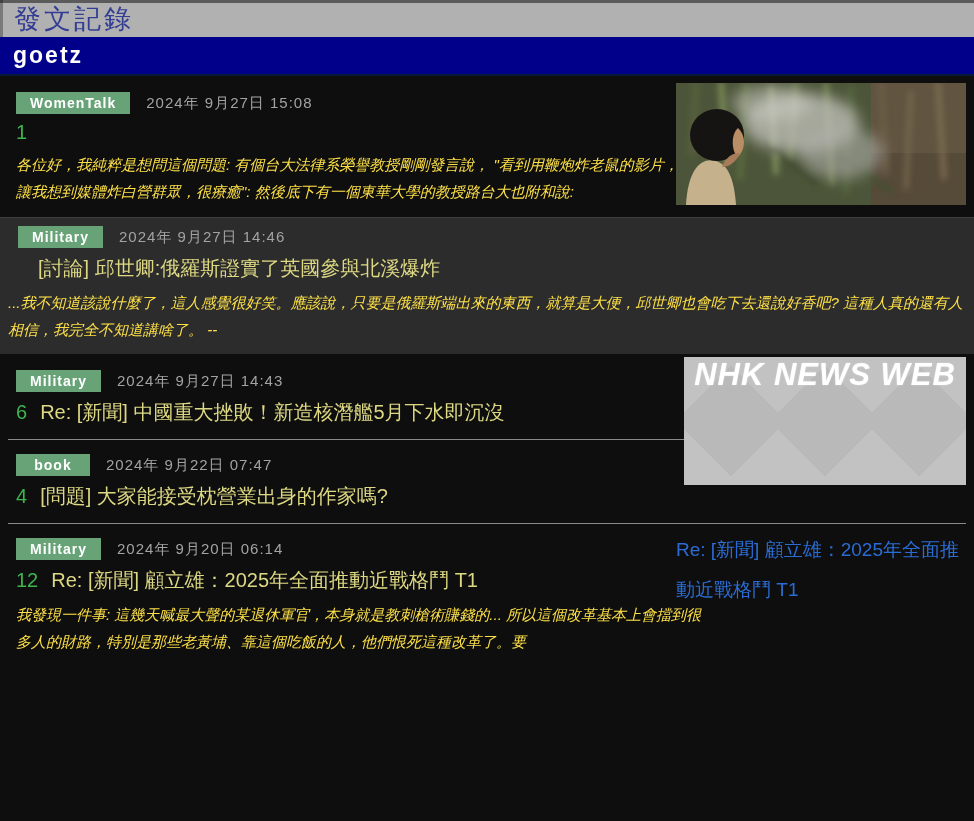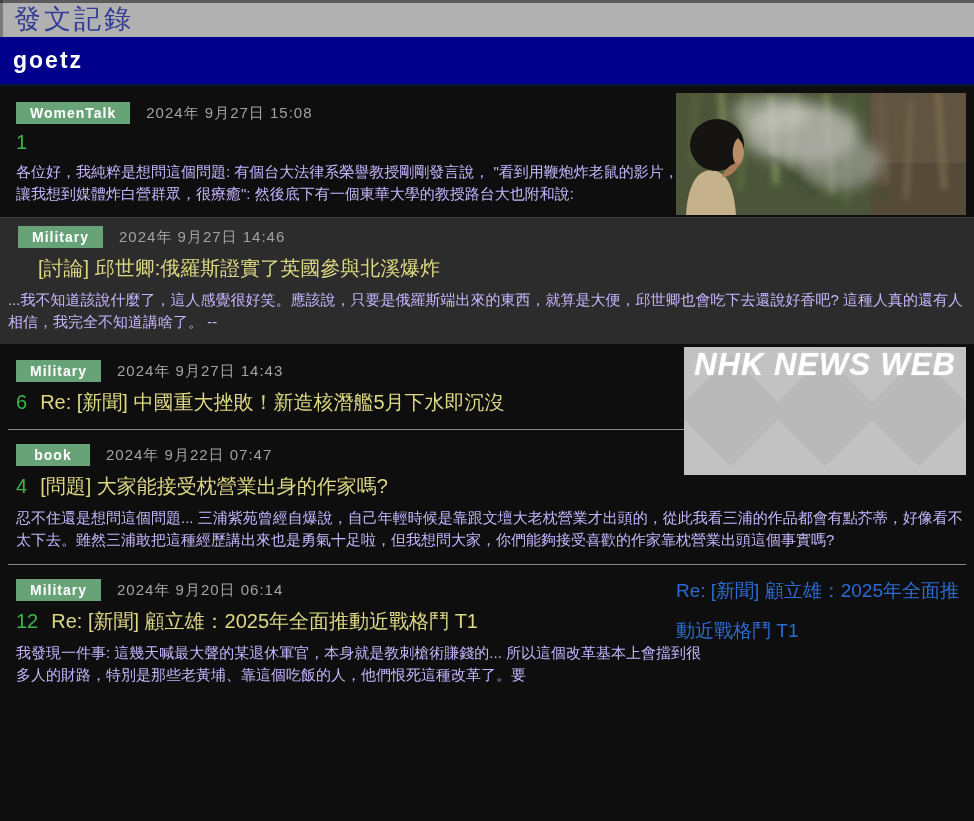--- a/index.html
+++ b/index.html
@@ -11,40 +11,40 @@
   }
   
   .topbar{
     height:37px;background:#b1b1b1;
     display:flex;align-items:center;
     padding-left:14px;box-sizing:border-box;
     box-shadow:inset 0 3px 0 rgba(20,20,20,.55), inset 3px 0 0 rgba(20,20,20,.35);
   }
   .topbar .apptitle{color:#333d94;font-size:27px;letter-spacing:3px;}
   .userbar{
-    height:49px;background:#00008b;
+    height:39px;background:#00008b;
     display:flex;align-items:center;
     padding-left:13px;box-sizing:border-box;
     border-bottom:2px solid #061a3a;
   }
   .userbar .uname{color:#ffffff;font-size:23px;font-weight:bold;letter-spacing:2px;}
   
   .content{padding:0 8px;position:relative;}
   .post{position:relative;margin-left:8px;}
   .meta-row{display:flex;align-items:center;gap:16px;}
   .badge{
     background:#68a377;color:#fff;font-weight:bold;font-size:14px;
     padding:3px 14px;min-width:74px;text-align:center;box-sizing:border-box;
     letter-spacing:1px;cursor:pointer;
   }
   .time{color:#a3a3a3;font-size:15px;letter-spacing:1px;}
   .title-row{margin-top:7px;display:flex;gap:13px;align-items:baseline;font-size:20px;cursor:pointer;}
   .num{color:#3cb54d;min-width:10px;}
   .title{color:#ddd883;}
-  .excerpt{color:#c4b5fd;font-size:15px;line-height:22px;margin-top:7px;}
+  .excerpt{color:#fde047;font-size:15px;line-height:27px;margin-top:7px;font-style:italic;}
   .narrow{max-width:676px;}
   .w690{max-width:690px;}
   
   .raised{
     background:#2c2c2c;margin:12px -8px 0;
     padding:9px 8px 11px;
     box-shadow:inset 0 1px 0 #3d3d3d;
   }
   .raised .meta-row{padding-left:10px;}
   .raised .title-row{padding-left:30px;}
@@ -166,21 +166,20 @@
 
   <div class="post mt14">
     <div class="meta-row">
       <span class="badge">book</span>
       <span class="time">2024年 9月22日 07:47</span>
     </div>
     <div class="title-row">
       <span class="num">4</span>
       <span class="title">[問題] 大家能接受枕營業出身的作家嗎?</span>
     </div>
-    <div class="excerpt">忍不住還是想問這個問題... 三浦紫苑曾經自爆說，自己年輕時候是靠跟文壇大老枕營業才出頭的，從此我看三浦的作品都會有點芥蒂，好像看不太下去。雖然三浦敢把這種經歷講出來也是勇氣十足啦，但我想問大家，你們能夠接受喜歡的作家靠枕營業出頭這個事實嗎?</div>
   </div>
 
   <hr class="sep">
 
   <div class="post mt14">
     <div class="meta-row">
       <span class="badge">Military</span>
       <span class="time">2024年 9月20日 06:14</span>
     </div>
     <div class="title-row">

